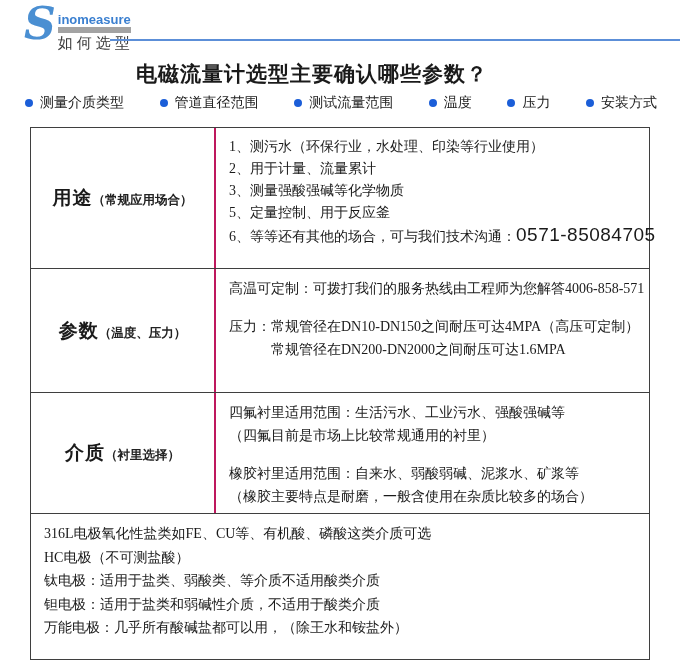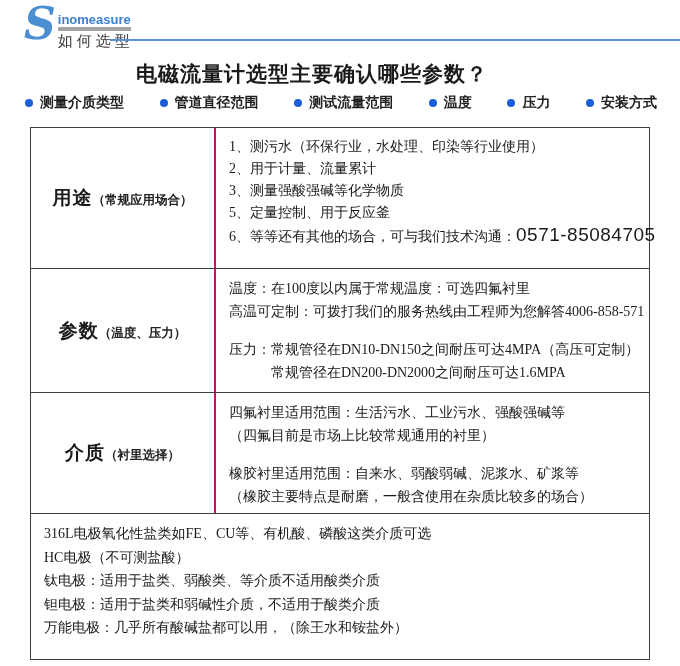--- a/index.html
+++ b/index.html
@@ -11,35 +11,35 @@
   
   .logo{position:absolute;top:5px;left:24px;display:flex;align-items:flex-start;}
   .logo-s{
     font-family:"DejaVu Serif",serif;font-style:italic;font-weight:bold;
     font-size:44px;line-height:38px;color:#4a8fd2;
   }
   .logo-col{margin-left:2px;padding-top:5px;}
   .logo-name{
     display:inline-block;font-family:"Liberation Sans",sans-serif;
     font-size:13px;font-weight:bold;color:#3a7fd0;
-    border-bottom:4px solid #a3a3a3;padding-bottom:0;
+    border-bottom:6px solid #a3a3a3;padding-bottom:0;
   }
   .logo-tagline{font-size:15px;color:#3a3a3a;letter-spacing:4px;margin-top:1px;}
   .header-line{position:absolute;top:39px;left:110px;right:0;height:2px;background:#5c8fd8;}
   
   .title{
     position:absolute;top:60px;left:0;width:624px;margin:0;text-align:center;
     font-size:21px;font-weight:bold;letter-spacing:1px;
   }
   
   .bullets{
     position:absolute;top:94px;left:25px;width:632px;
     display:flex;justify-content:space-between;align-items:center;
   }
-  .bullet{display:flex;align-items:center;font-size:14px;font-weight:bold;color:#222;}
+  .bullet{display:flex;align-items:center;font-size:14px;font-weight:normal;color:#222;}
   .dot{width:8px;height:8px;border-radius:50%;background:#1b5ed8;margin-right:7px;flex:0 0 auto;}
   
   .sel-table{
     position:absolute;top:127px;left:30px;width:620px;
     border:1px solid #3f3f3f;box-sizing:border-box;background:#fff;
   }
   .row{display:flex;box-sizing:border-box;}
   .row+.row{border-top:1px solid #3f3f3f;}
   .row-1{height:140px;}
   .row-2{height:124px;}
@@ -117,21 +117,20 @@
       <div class="line">5、定量控制、用于反应釜</div>
       <div class="line"><span>6、等等还有其他的场合，可与我们技术沟通：</span><span class="phone">0571-85084705</span></div>
     </div>
   </div>
 
   <div class="row row-2">
     <div class="cell-label">
       <span><span class="lab-main">参数</span><span class="lab-note">（温度、压力）</span></span>
     </div>
     <div class="cell-content">
-      <div class="line">温度：在100度以内属于常规温度：可选四氟衬里</div>
       <div class="line">高温可定制：可拨打我们的服务热线由工程师为您解答4006-858-571</div>
       <div class="line gap-above">压力：常规管径在DN10-DN150之间耐压可达4MPA（高压可定制）</div>
       <div class="line indent">常规管径在DN200-DN2000之间耐压可达1.6MPA</div>
     </div>
   </div>
 
   <div class="row row-3">
     <div class="cell-label">
       <span><span class="lab-main">介质</span><span class="lab-note">（衬里选择）</span></span>
     </div>

